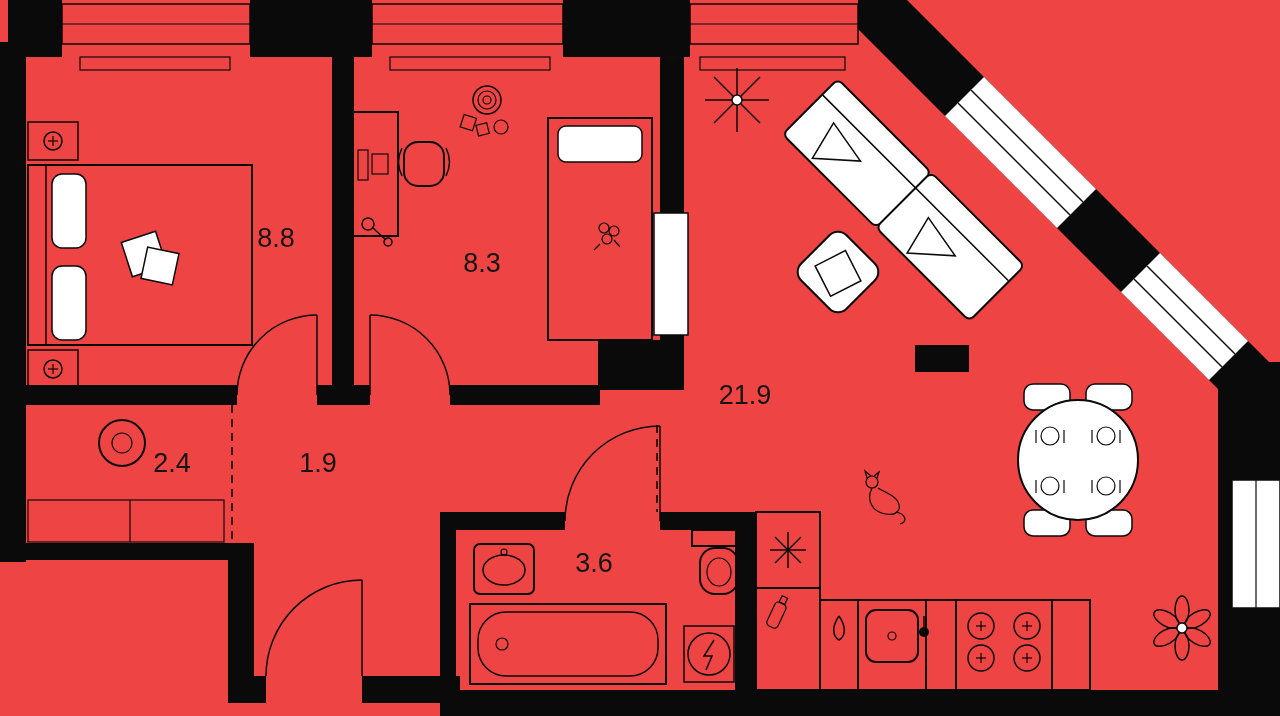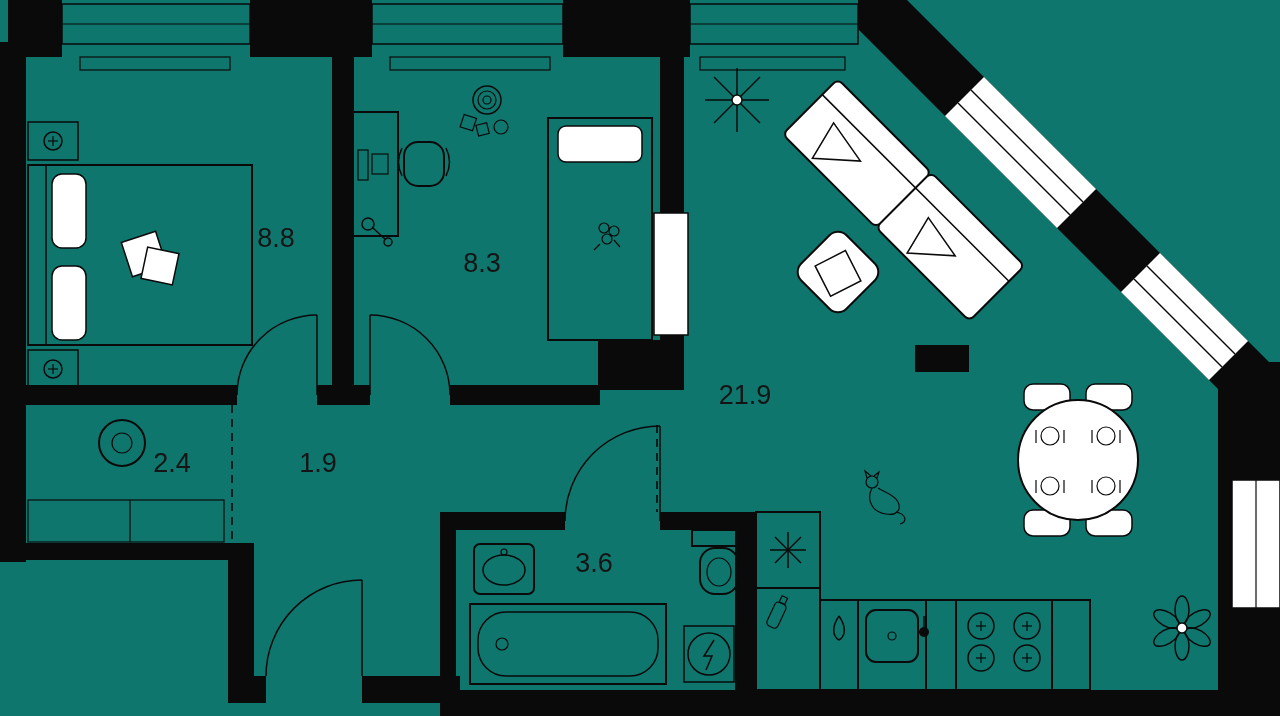--- a/index.html
+++ b/index.html
@@ -1,16 +1,16 @@
 <!DOCTYPE html>
 <html><head>
 <meta charset="utf-8">
 <style>
   html,body{margin:0;padding:0;background:#ffffff;}
-  .stage{position:relative;width:1280px;height:716px;background:#0f766e;overflow:hidden;
+  .stage{position:relative;width:1280px;height:716px;background:#ef4444;overflow:hidden;
          font-family:"Liberation Sans",sans-serif;}
   .stage svg{position:absolute;left:0;top:0;}
   .wall{fill:#0a0a0a;stroke:none;}
   .fw{fill:#ffffff;stroke:none;}
   .f2{fill:none;stroke:#0a0a0a;stroke-width:2;}
   .f15{fill:none;stroke:#0a0a0a;stroke-width:1.5;}
   .f1{fill:none;stroke:#0a0a0a;stroke-width:1.2;}
   .wf{fill:#ffffff;stroke:#0a0a0a;stroke-width:2;}
   .wf1{fill:#ffffff;stroke:#0a0a0a;stroke-width:1.5;}
   .dash{fill:none;stroke:#0a0a0a;stroke-width:1.6;stroke-dasharray:8 6;}

